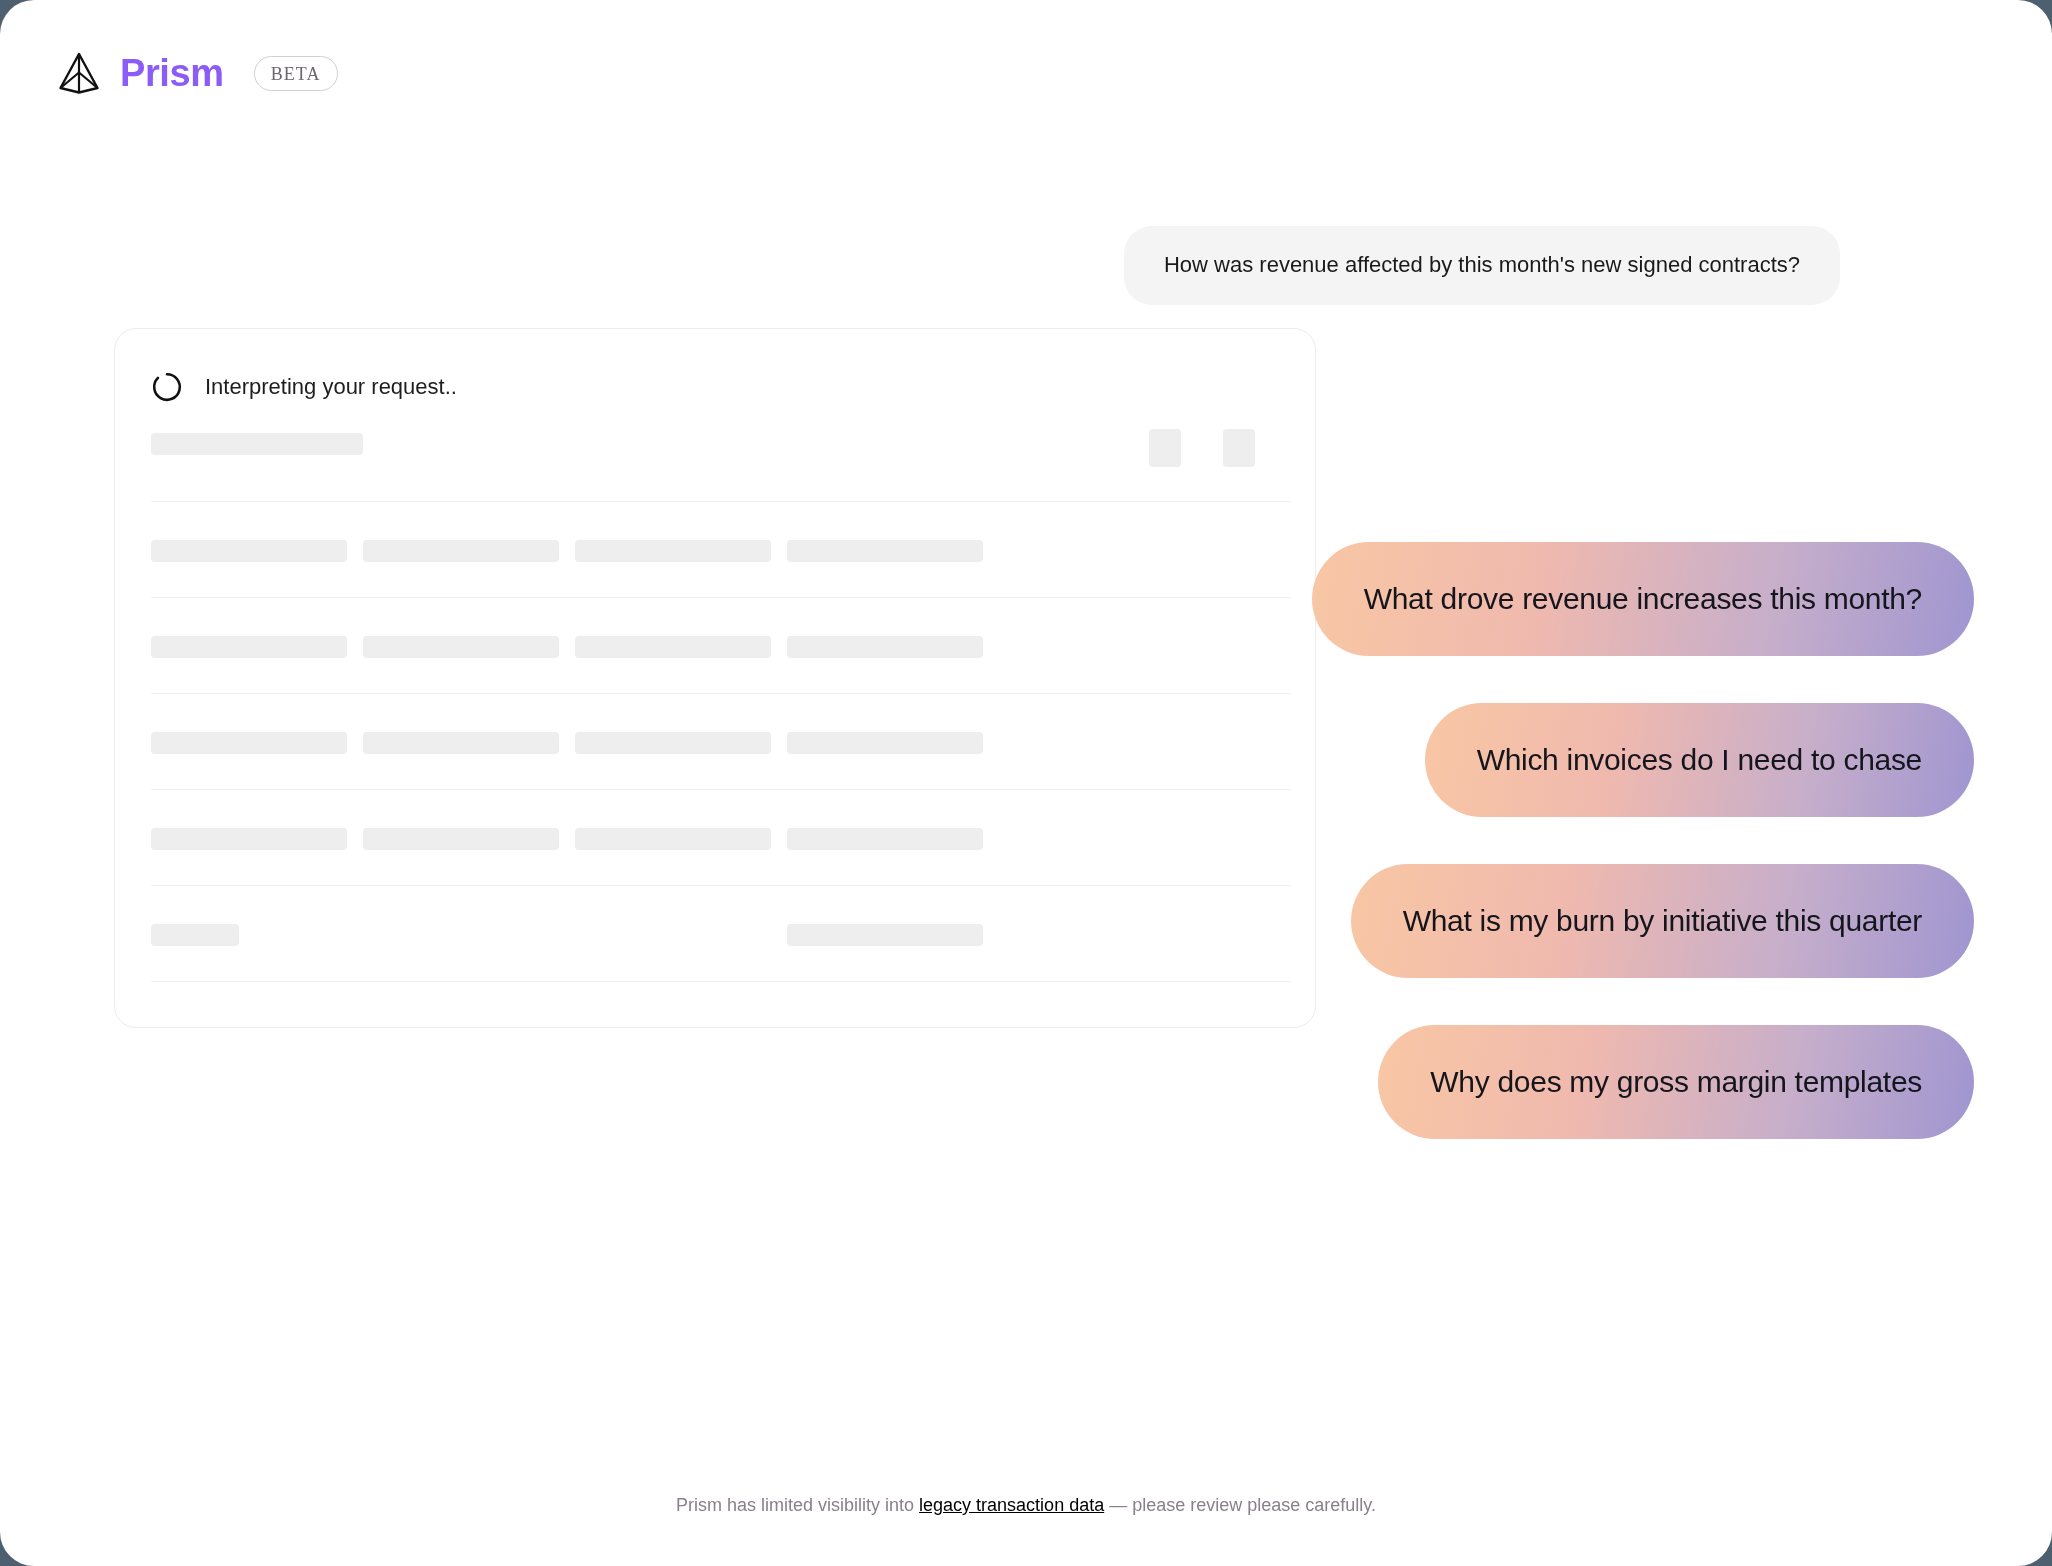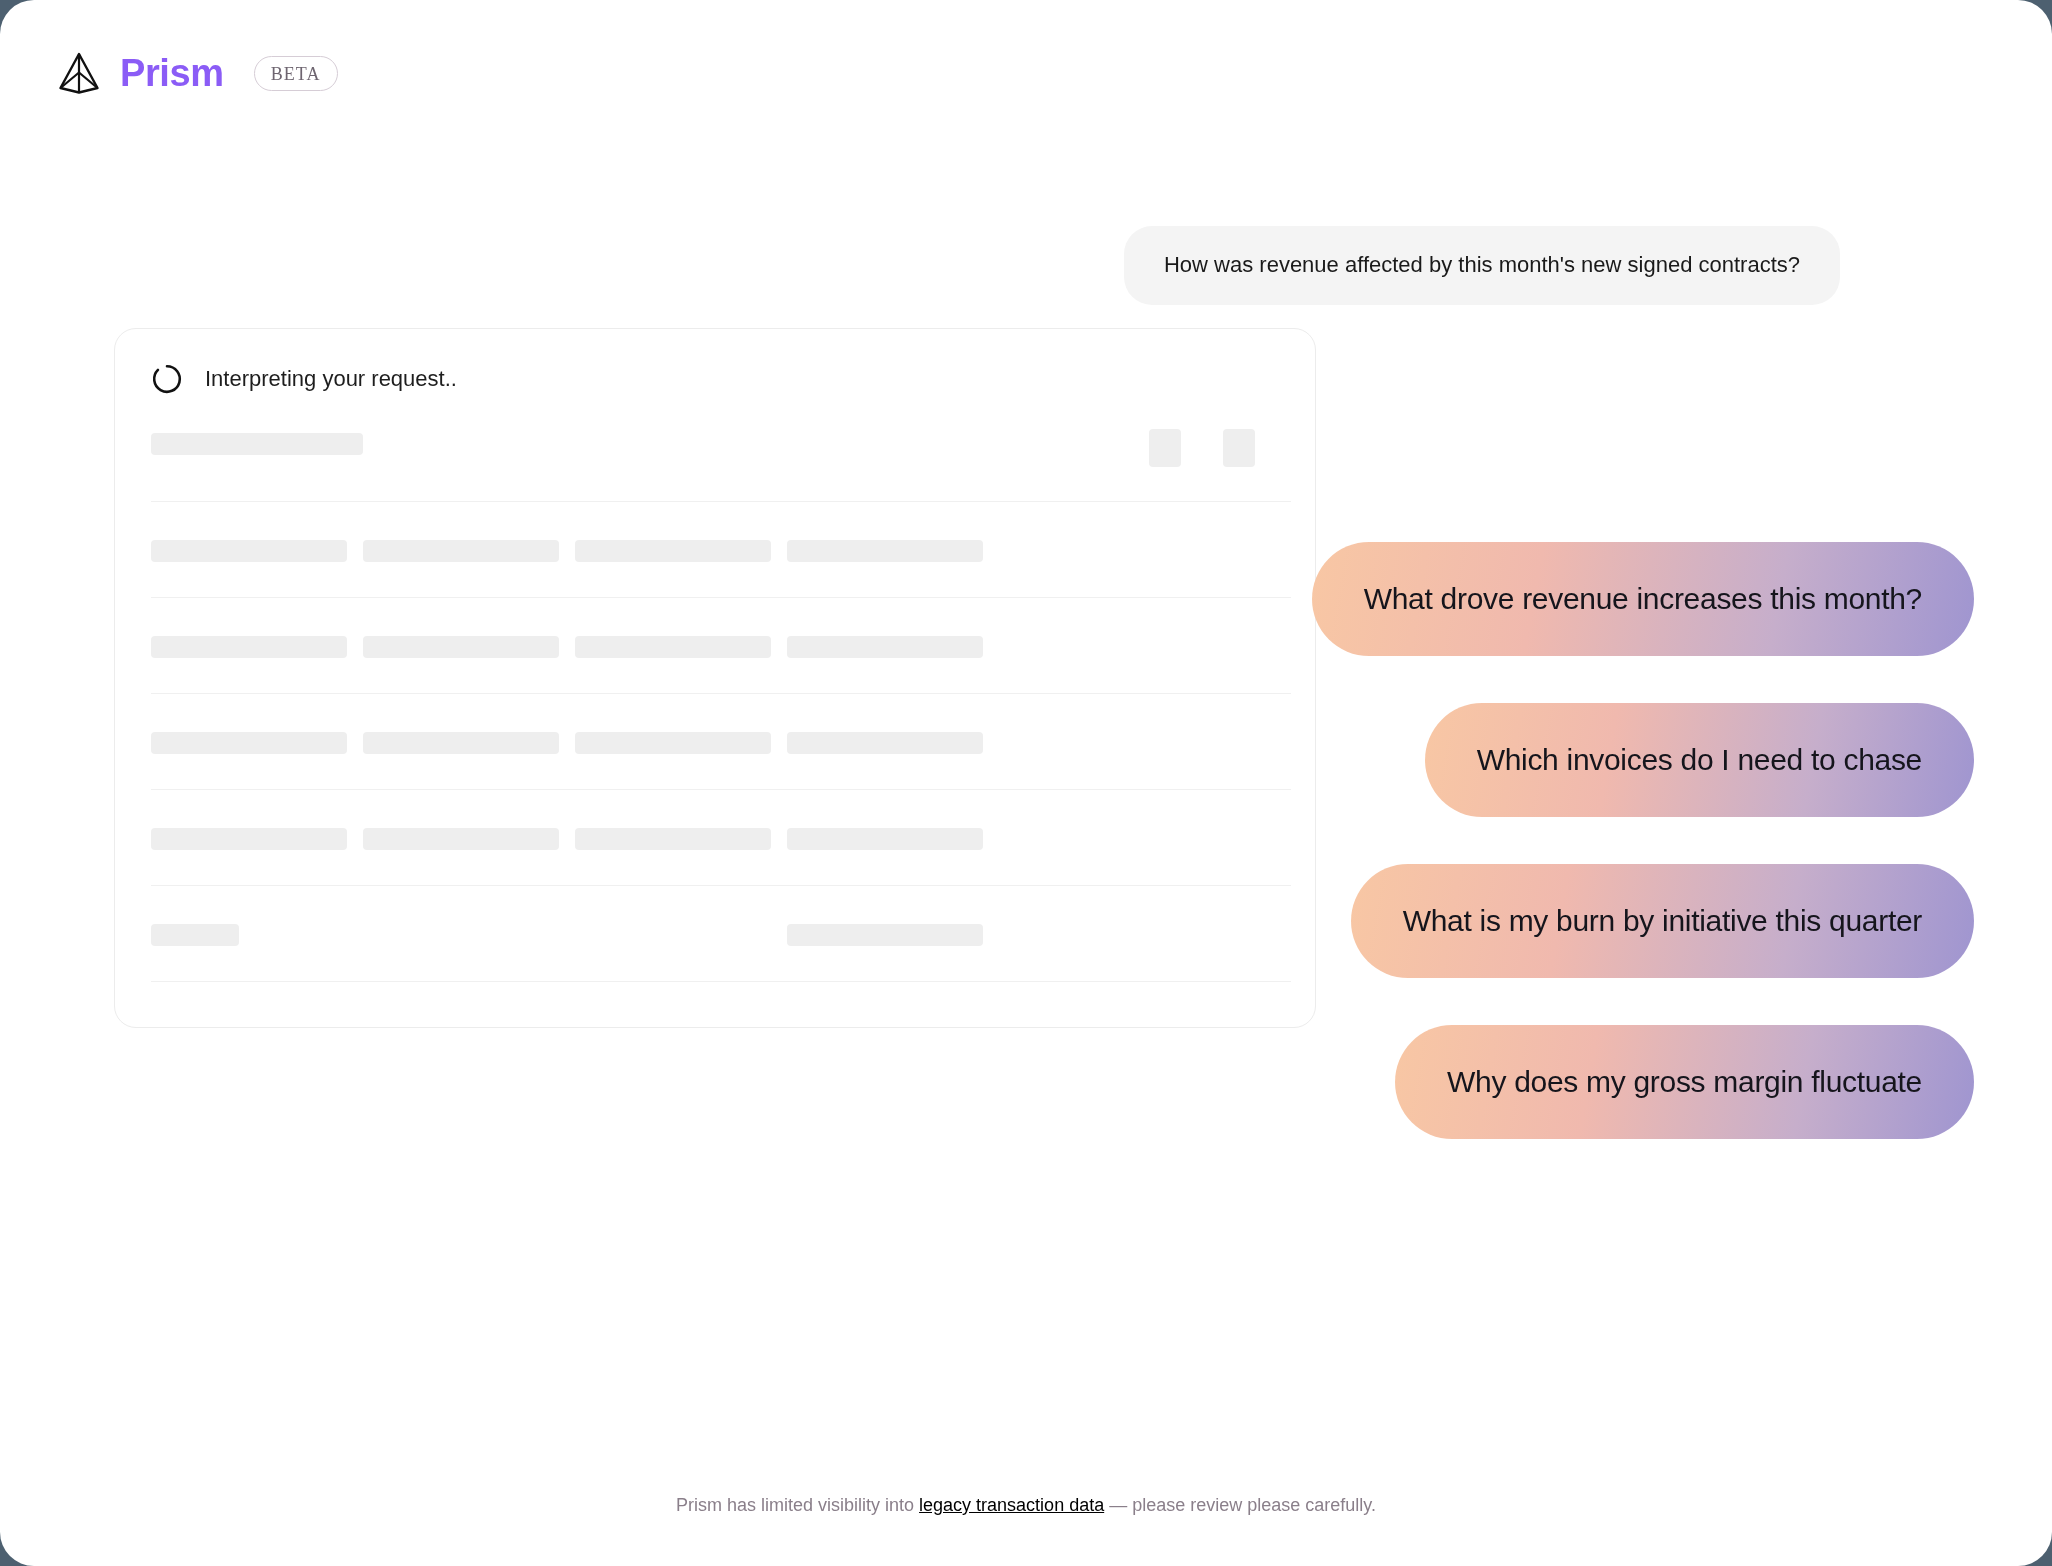--- a/index.html
+++ b/index.html
@@ -90,21 +90,21 @@
     width: 1202px;
     height: 700px;
     border: 1px solid #ececec;
     border-radius: 22px;
     background: #ffffff;
   }
 
   #loading-status-row {
     position: absolute;
     left: 36px;
-    top: 34px;
+    top: 42px;
     display: flex;
     align-items: center;
     gap: 22px;
   }
   #loading-spinner-icon {
     width: 32px; height: 32px;
     display: block;
   }
   #loading-status-text {
     font-size: 22px;
@@ -336,21 +336,21 @@
         <div class="skeleton-block skeleton-cell c4"></div>
       </div>
 
       <div class="skeleton-divider" style="top:652px"></div>
     </div>
 
     <div id="suggestion-pills">
       <button class="suggestion-pill">What drove revenue increases this month?</button>
       <button class="suggestion-pill">Which invoices do I need to chase</button>
       <button class="suggestion-pill">What is my burn by initiative this quarter</button>
-      <button class="suggestion-pill">Why does my gross margin fluctuate</button>
+      <button class="suggestion-pill">Why does my gross margin templates</button>
     </div>
   </div>
 
   <div id="composer-area">
 
     <div id="disclaimer-text">
       <span>Prism has limited visibility into </span><a id="disclaimer-link" href="#">legacy transaction data</a><span> — please review please carefully.</span>
     </div>
   </div>
 

